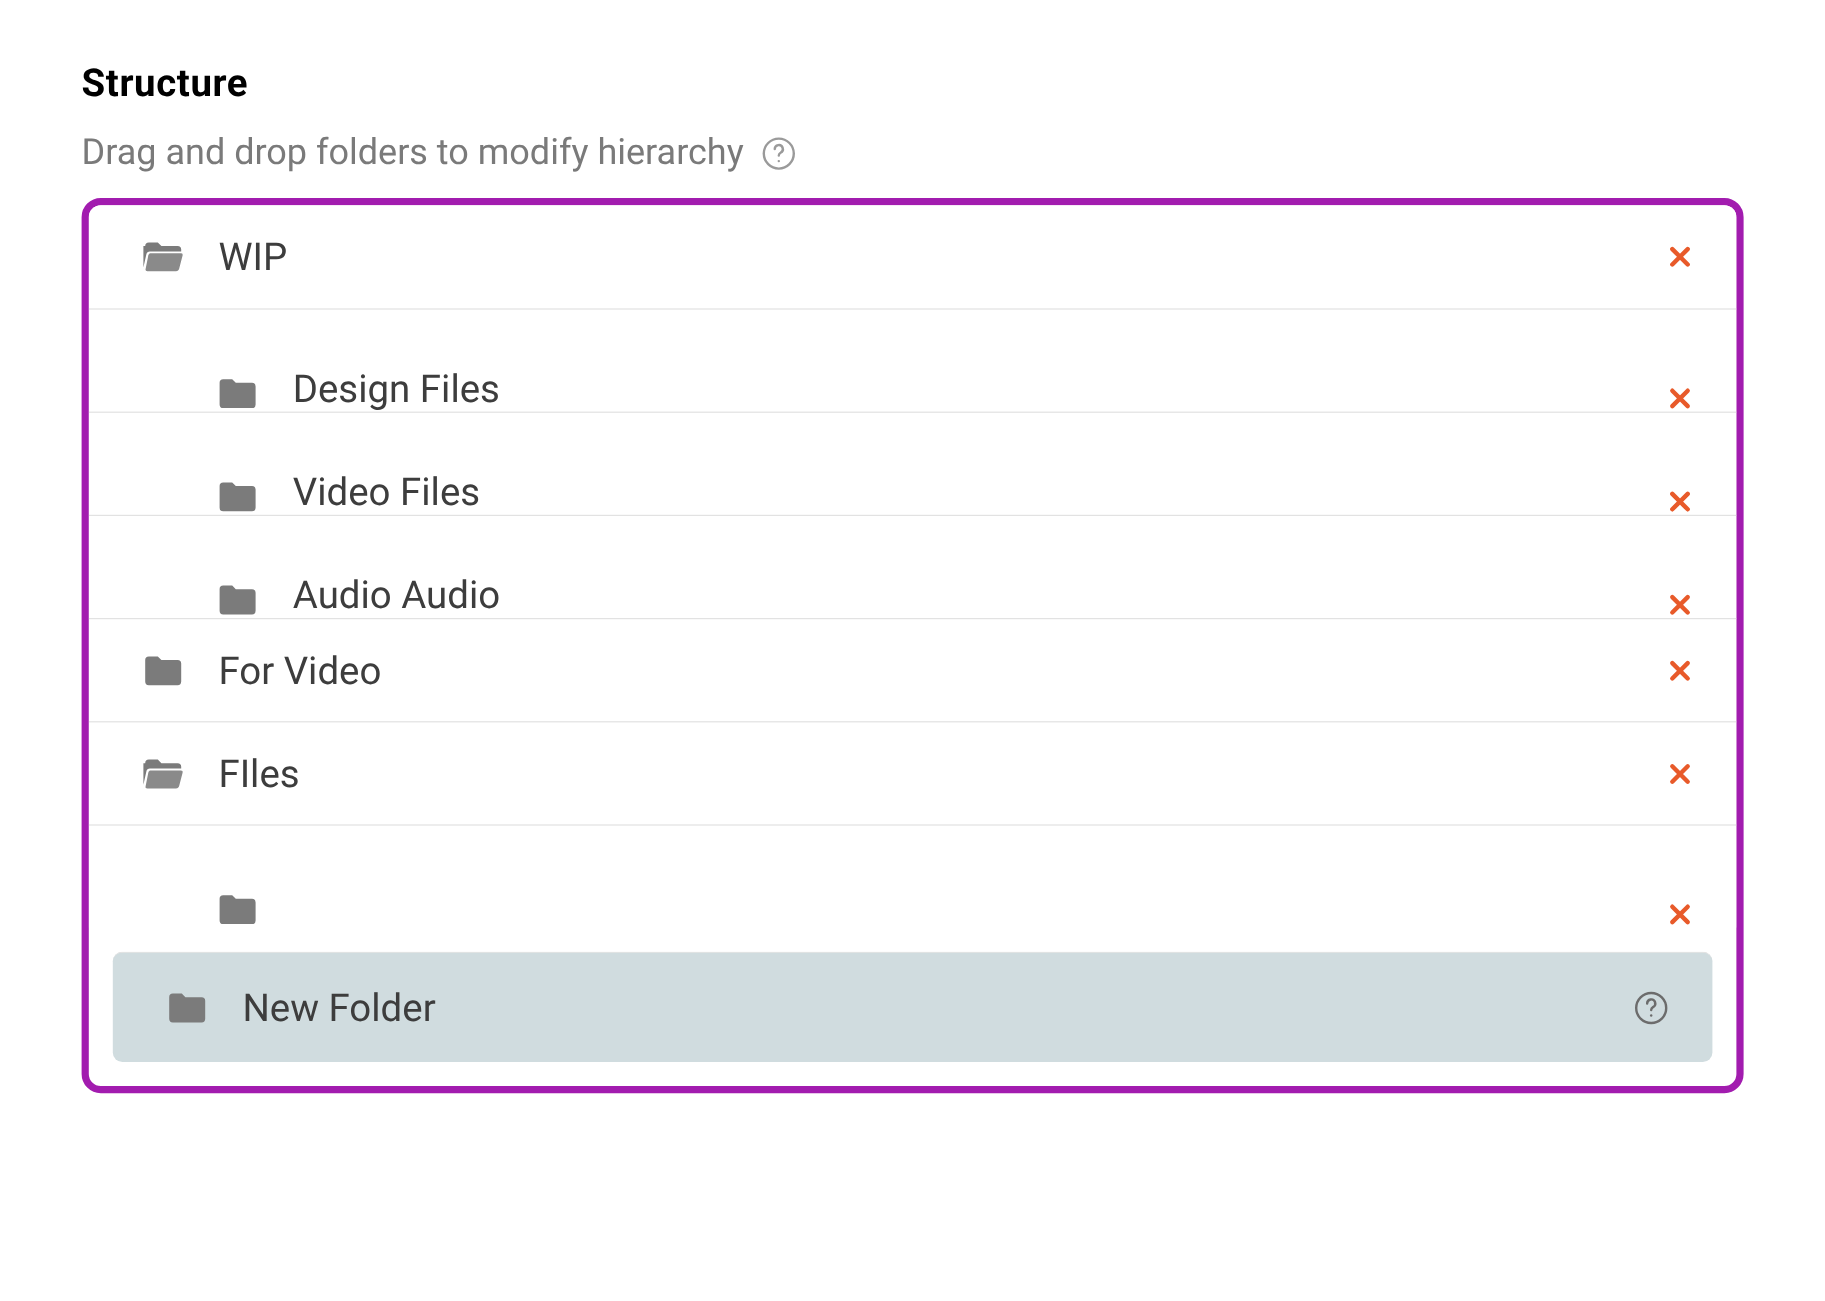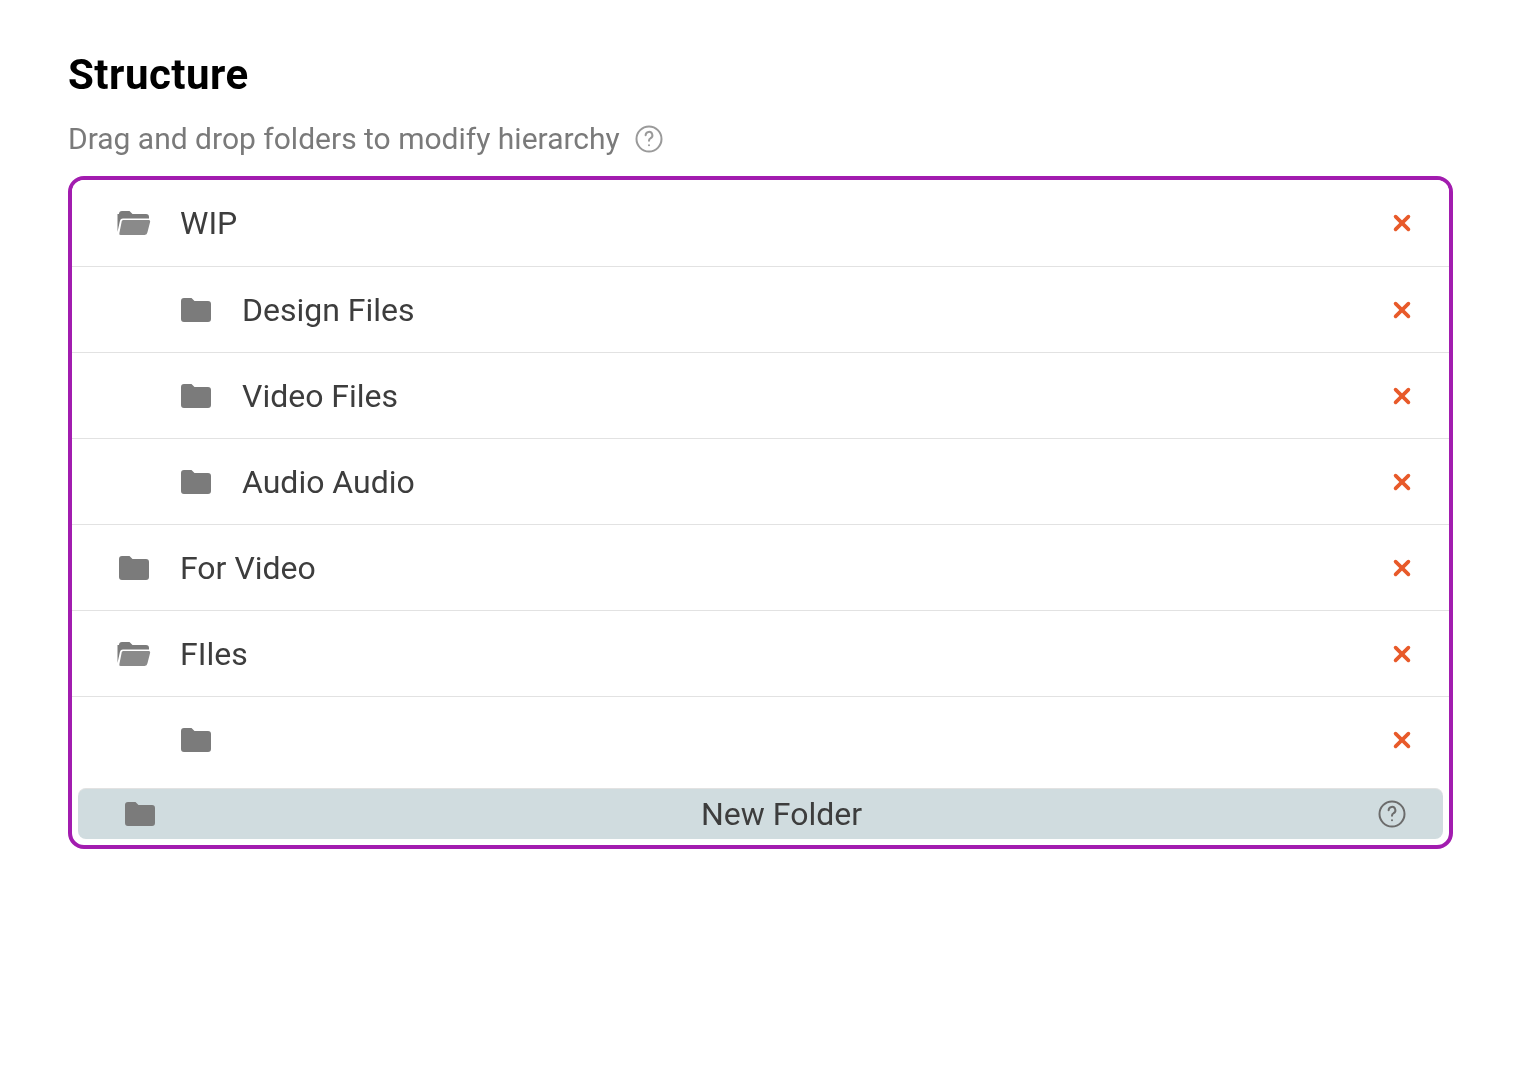--- a/index.html
+++ b/index.html
@@ -3,65 +3,64 @@
 <meta charset="utf-8">
 <style>
   * { box-sizing: border-box; margin: 0; padding: 0; }
   body {
     background: #ffffff;
     font-family: -apple-system, BlinkMacSystemFont, "Segoe UI", Roboto, Helvetica, Arial, sans-serif;
     padding: 50px 68px;
     color: #111;
   }
   .page-title {
-    font-size: 42px;
+    font-size: 32px;
     font-weight: 700;
     letter-spacing: 0.5px;
     color: #000;
     margin-bottom: 22px;
   }
   .subtext {
     font-size: 30px;
     color: #7a7a7a;
     display: flex;
     align-items: center;
     gap: 14px;
     margin-bottom: 20px;
   }
   .help-circle {
     display: inline-flex;
     align-items: center;
     justify-content: center;
   }
   .rounded-box {
-    border: 4px solid #a21caf;
+    border: 6px solid #a21caf;
     border-radius: 16px;
     overflow: hidden;
   }
   .row {
     display: flex;
     align-items: center;
     height: 86px;
     padding: 0 36px 0 0;
     border-top: 1px solid #e2e2e2;
     background: #fff;
     position: relative;
   }
   .row:first-child { border-top: none; }
   .row.selected {
     background: #d0dcdf;
     border-top: 1px solid #e2e2e2;
     border-radius: 8px;
-    margin: 6px;
-    height: 51px;
-    text-align: center;
+    margin: 20px;
+    height: 92px;
   }
   
   .lvl-0 { padding-left: 44px; }
-  .lvl-1 { padding-left: 106px; }
+  .lvl-1 { padding-left: 106px; align-items: flex-end; }
   .folder-icon {
     flex: none;
     margin-right: 28px;
     display: inline-flex;
   }
   .label {
     font-size: 32px;
     color: #3d3d3d;
     font-weight: 400;
     flex: 1;

